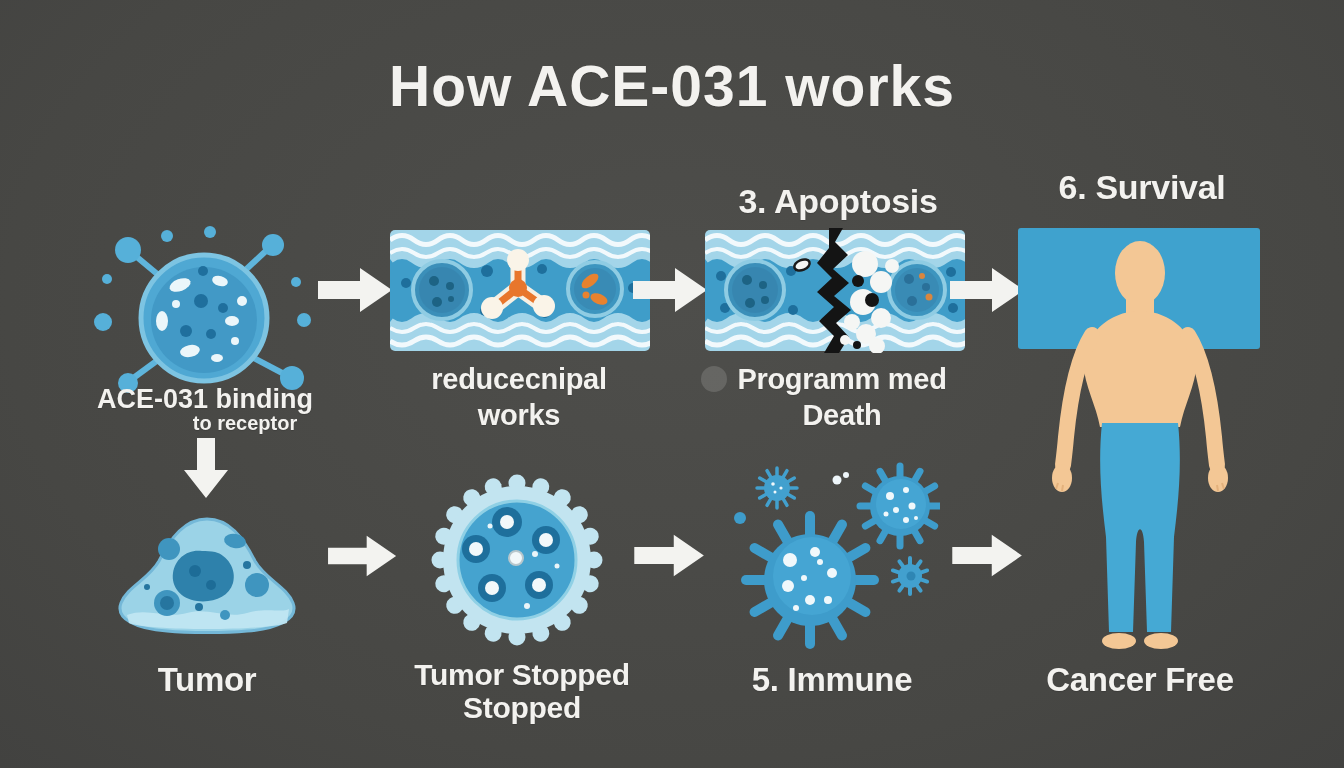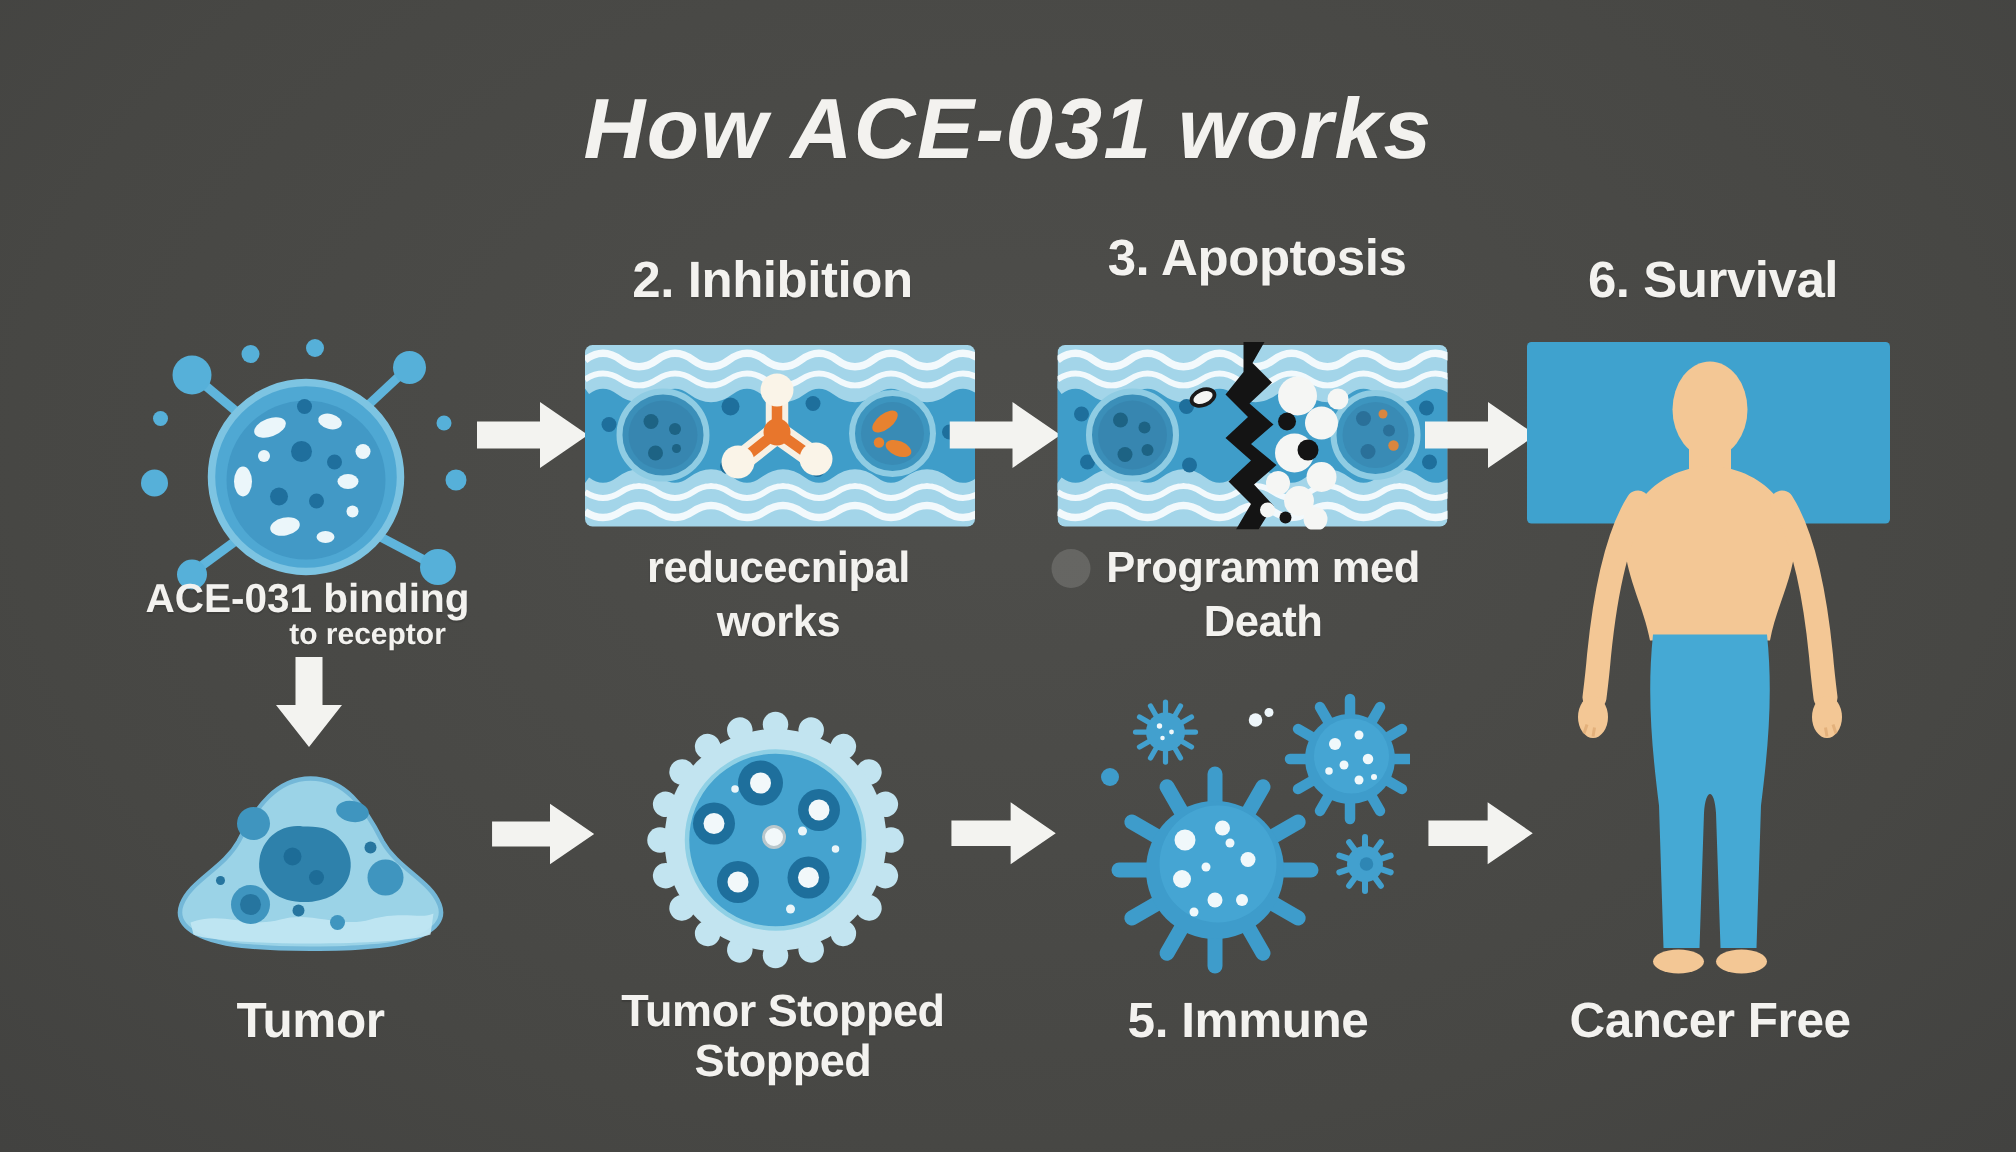--- a/index.html
+++ b/index.html
@@ -8,21 +8,21 @@
     background:#4a4a47;
     background:radial-gradient(ellipse at 50% 40%, #4e4e4b 0%, #474744 70%, #424240 100%);
     font-family:"Liberation Sans", sans-serif;
   }
   .abs{position:absolute;}
   .lbl{
     position:absolute;transform:translateX(-50%);
     color:#f3f2ef;font-weight:700;white-space:nowrap;text-align:center;line-height:1;
     text-shadow:0 1px 1px rgba(0,0,0,0.15);
   }
-  .t-title{font-size:57px;letter-spacing:1px;font-style:italic;}
+  .t-title{font-size:57px;letter-spacing:1px;}
   .t-step{font-size:34px;letter-spacing:-0.3px;}
   .t-cap{font-size:29px;letter-spacing:-0.3px;}
   .t-cap-sm{font-size:20px;margin-left:40px;}
   .t-cap28{font-size:27px;}
   .t-big{font-size:33px;letter-spacing:-0.3px;}
   .t-cap31{font-size:30px;letter-spacing:-0.3px;}
   .survival-rect{
     position:absolute;left:1018px;top:228px;width:242px;height:121px;
     background:#3fa2ce;border-radius:3px;
   }
@@ -31,22 +31,21 @@
     background:rgba(150,150,147,0.35);
   }
 </style>
 </head>
 <body>
 
 <div id="stage">
 
   <div class="lbl t-title" style="left:672px;top:58px;">How ACE-031 works</div>
 
-  <div class="lbl t-step" style="left:515px;top:170px;">2. Inhibition</div>
-  <div class="lbl t-step" style="left:838px;top:155px;">3. Apoptosis</div>
+  <div class="lbl t-step" style="left:838px;top:184px;">3. Apoptosis</div>
   <div class="lbl t-step" style="left:1142px;top:170px;">6. Survival</div>
 
   <svg class="abs" style="left:90px;top:225px;" width="230" height="205" viewBox="0 0 230 205">
     <g stroke="#5fb5dc" stroke-width="6">
       <line x1="78" y1="58" x2="42" y2="28"></line>
       <line x1="148" y1="52" x2="178" y2="24"></line>
       <line x1="72" y1="132" x2="42" y2="154"></line>
       <line x1="158" y1="130" x2="196" y2="150"></line>
     </g>
     <g fill="#56b0d9">

